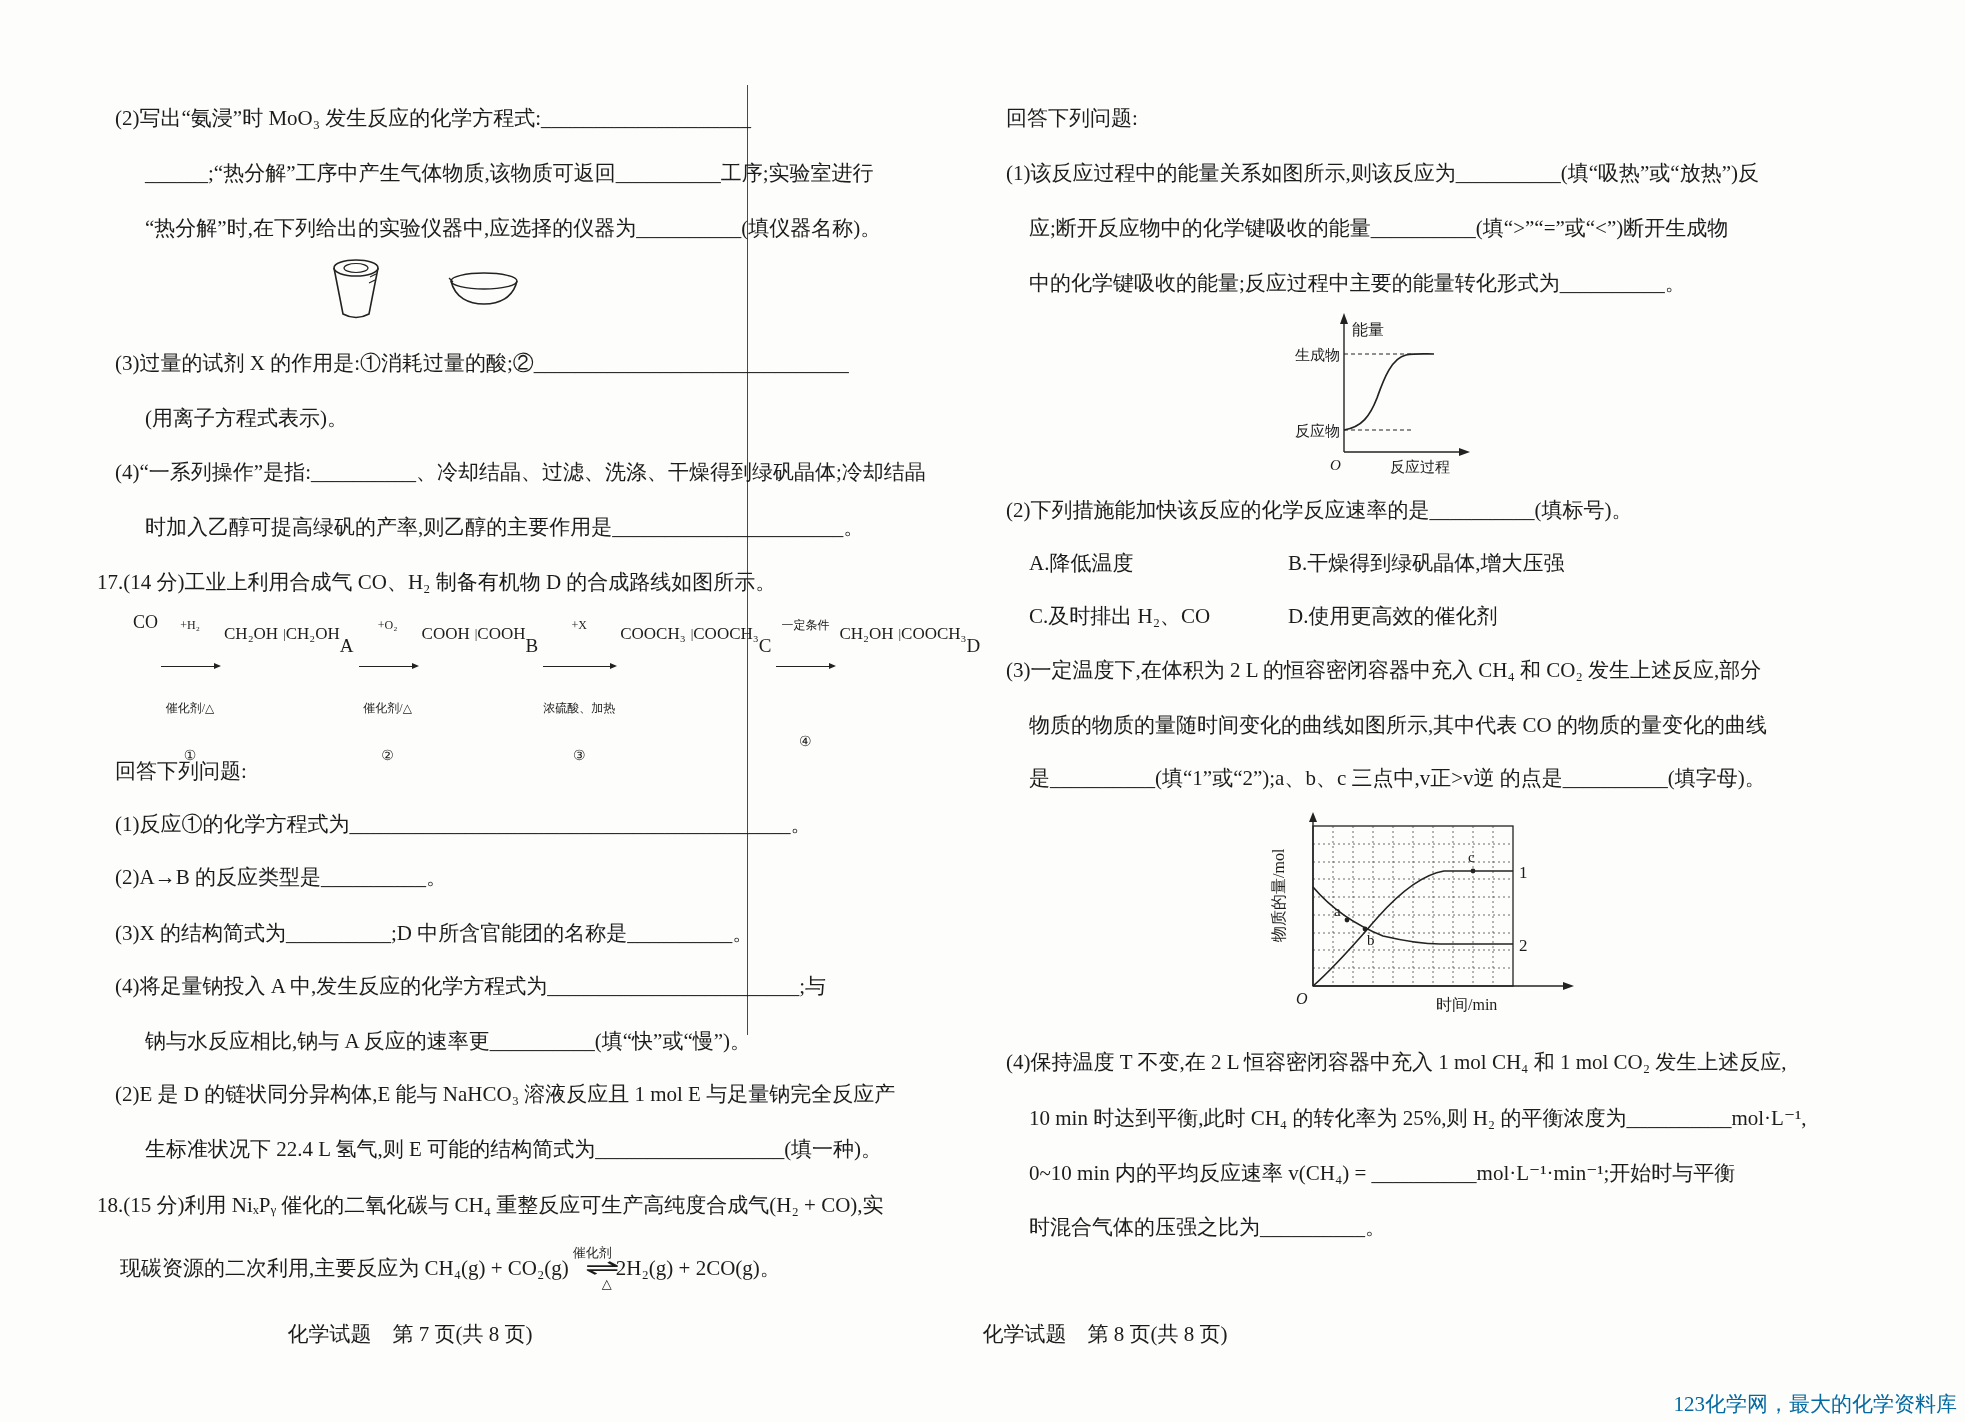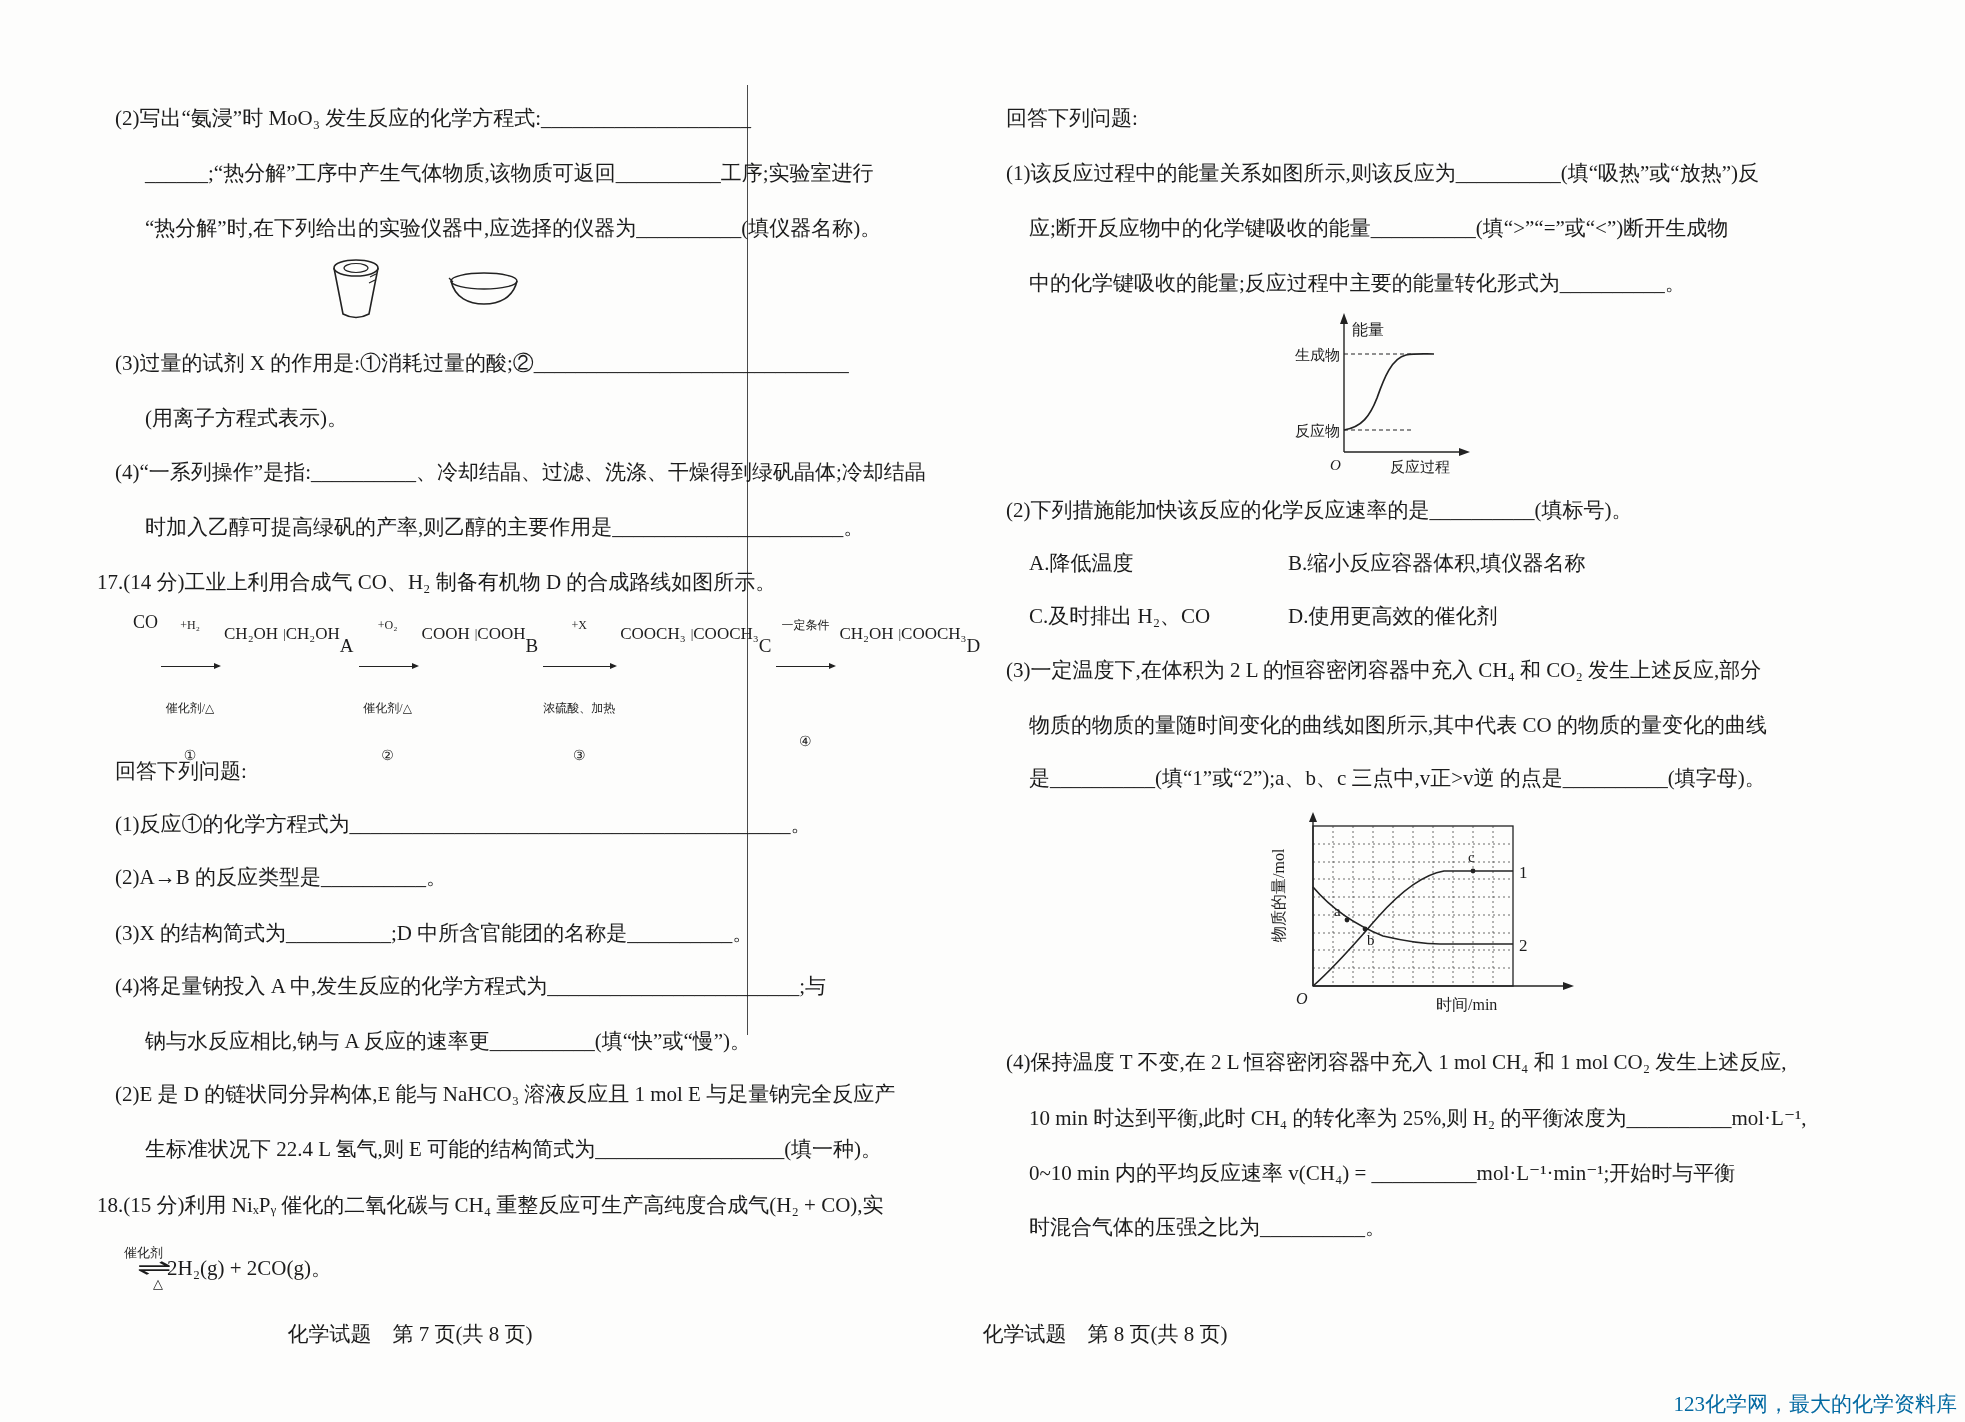--- a/index.html
+++ b/index.html
@@ -116,20 +116,21 @@
 <div class="line" style="left:115px;top:810px">(1)反应①的化学方程式为__________________________________________。</div>
 <div class="line" style="left:115px;top:863px">(2)A→B 的反应类型是__________。</div>
 <div class="line" style="left:115px;top:919px">(3)X 的结构简式为__________;D 中所含官能团的名称是__________。</div>
 <div class="line" style="left:115px;top:972px">(4)将足量钠投入 A 中,发生反应的化学方程式为________________________;与</div>
 <div class="line" style="left:145px;top:1027px">钠与水反应相比,钠与 A 反应的速率更__________(填“快”或“慢”)。</div>
 <div class="line" style="left:115px;top:1080px">(2)E 是 D 的链状同分异构体,E 能与 NaHCO₃ 溶液反应且 1 mol E 与足量钠完全反应产</div>
 <div class="line" style="left:145px;top:1135px">生标准状况下 22.4 L 氢气,则 E 可能的结构简式为__________________(填一种)。</div>
 <div class="line" style="left:97px;top:1191px">18.(15 分)利用 NiₓPᵧ 催化的二氧化碳与 CH₄ 重整反应可生产高纯度合成气(H₂ + CO),实</div>
 
 <div class="eqline" style="left:120px;top:1240px;height:56px">
+  <span>现碳资源的二次利用,主要反应为 CH₄(g) + CO₂(g)</span>
   <span class="eqarrow">
     <span class="t">催化剂</span>
     <span class="s">⇌</span>
     <span class="b">△</span>
   </span>
   <span>2H₂(g) + 2CO(g)。</span>
 </div>
 
 <div class="footer" style="left:85px;top:1320px;width:650px">化学试题　第 7 页(共 8 页)</div>
 
@@ -148,21 +149,21 @@
   <path d="M62,120 C80,117 88,106 95,88 C102,68 110,48 124,45 C132,43.5 140,44 152,44" fill="none" stroke="#222" stroke-width="1.7"></path>
   <text x="70" y="25" font-size="16">能量</text>
   <text x="58" y="50" font-size="15" text-anchor="end">生成物</text>
   <text x="58" y="126" font-size="15" text-anchor="end">反应物</text>
   <text x="48" y="160" font-size="15" font-style="italic">O</text>
   <text x="108" y="162" font-size="15">反应过程</text>
 </svg>
 
 <div class="line" style="left:1006px;top:496px">(2)下列措施能加快该反应的化学反应速率的是__________(填标号)。</div>
 <div class="line" style="left:1029px;top:549px">A.降低温度</div>
-<div class="line optB" style="top:549px">B.缩小反应容器体积,填仪器名称</div>
+<div class="line optB" style="top:549px">B.干燥得到绿矾晶体,增大压强</div>
 <div class="line" style="left:1029px;top:602px">C.及时排出 H₂、CO</div>
 <div class="line optB" style="top:602px">D.使用更高效的催化剂</div>
 
 <div class="line" style="left:1006px;top:656px">(3)一定温度下,在体积为 2 L 的恒容密闭容器中充入 CH₄ 和 CO₂ 发生上述反应,部分</div>
 <div class="line" style="left:1029px;top:711px">物质的物质的量随时间变化的曲线如图所示,其中代表 CO 的物质的量变化的曲线</div>
 <div class="line" style="left:1029px;top:764px">是__________(填“1”或“2”);a、b、c 三点中,v正&gt;v逆 的点是__________(填字母)。</div>
 
 <svg style="left:1268px;top:812px" width="340" height="205" viewBox="0 0 340 205">
   <rect x="45" y="14" width="200" height="160" fill="none" stroke="#222" stroke-width="1.3"></rect>
   <g stroke="#444" stroke-width="0.8" stroke-dasharray="2 3">

